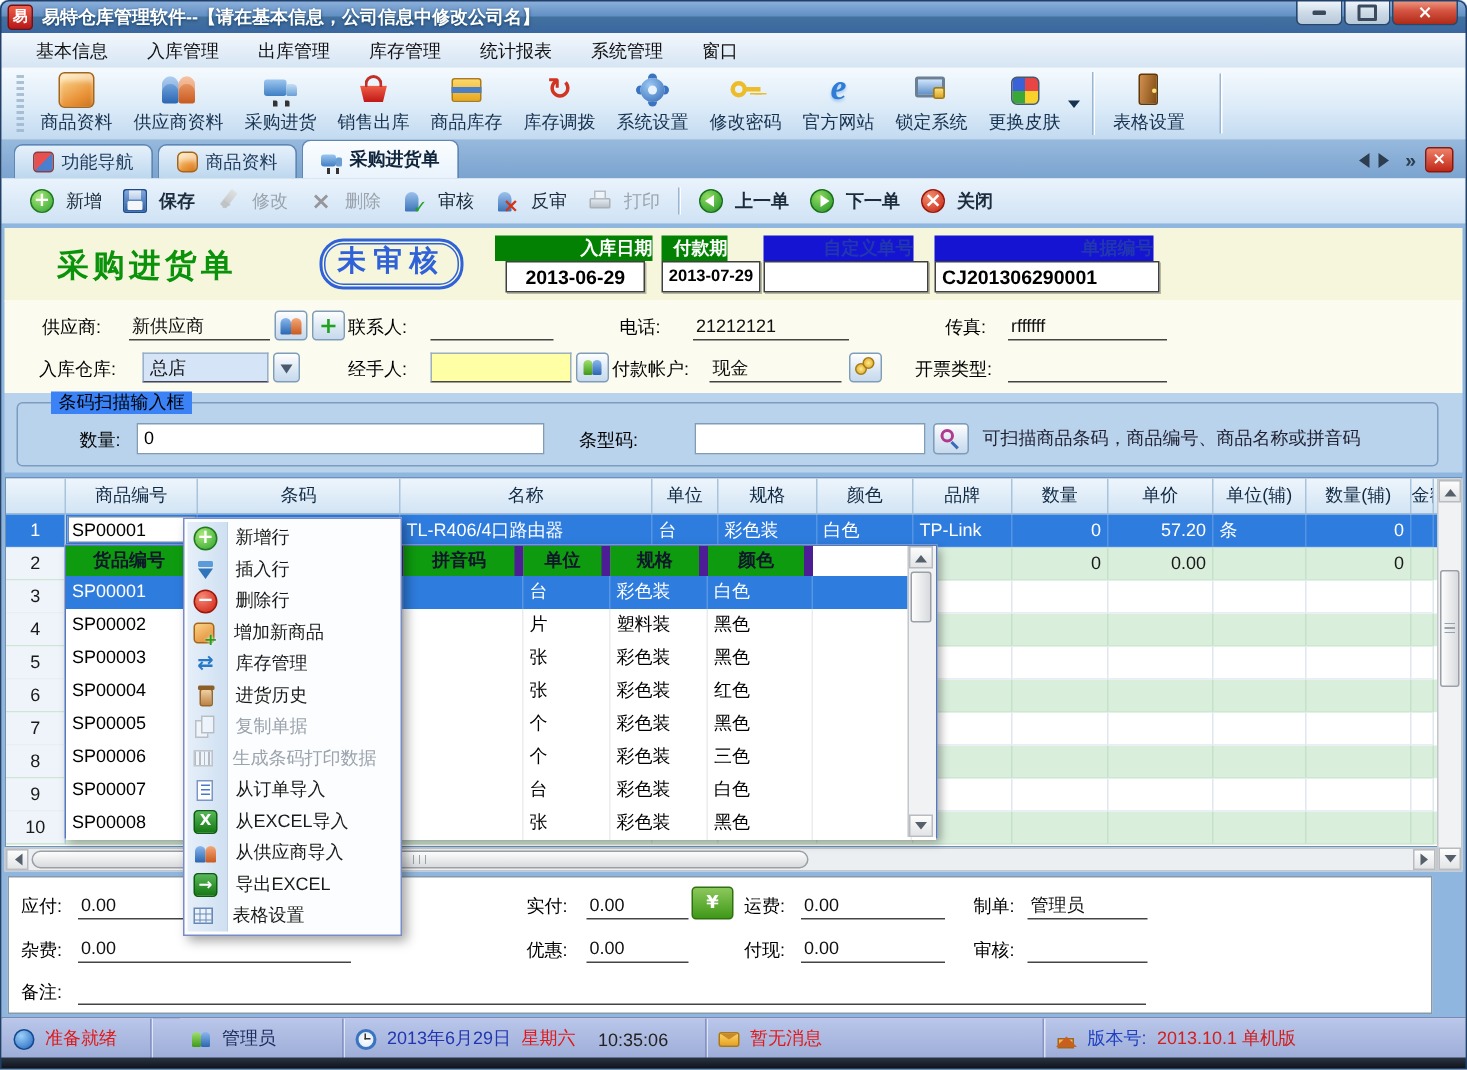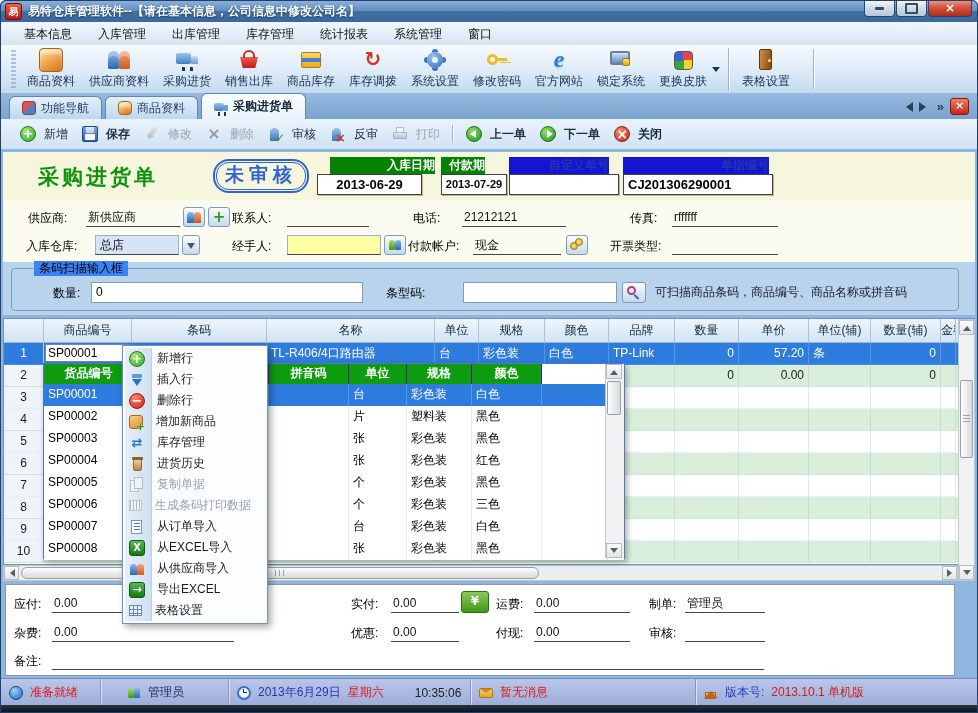--- a/index.html
+++ b/index.html
@@ -127,21 +127,21 @@
   .tri-le{border:4px solid transparent;border-right:5px solid #55606a;margin-left:-3px}
   .tri-ri{border:4px solid transparent;border-left:5px solid #55606a;margin-right:-3px}
   .h-thumb{position:absolute;left:17px;top:1px;height:12px;width:518px;background:linear-gradient(#fdfdfd,#d8dadd);
     border:1px solid #9aa0a6;border-radius:7px;box-sizing:border-box;cursor:pointer}
   .h-thumb::after{content:"";position:absolute;top:2px;bottom:2px;left:50%;margin-left:-5px;width:10px;
     background:repeating-linear-gradient(90deg,#98a2ac 0 1px,transparent 1px 4px)}
   
   .pdrop{position:absolute;left:43px;top:363px;width:582px;height:196px;background:#fff;border:1px solid #5577bb;
     box-shadow:2px 3px 6px rgba(0,0,0,.35);box-sizing:border-box;z-index:5}
   .pd-head{display:flex;height:20px}
-  .pd-head .hc{box-sizing:border-box;background:#0f9b0f;border-right:1px solid #4c1d95;color:#ffffff;font-weight:bold;
+  .pd-head .hc{box-sizing:border-box;background:#0f9b0f;border-right:6px solid #4c1d95;color:#0f172a;font-weight:bold;
     text-align:center;line-height:19px;overflow:hidden;white-space:nowrap;flex:none}
   .pd-row{display:flex;height:22px;background:#fff;cursor:pointer}
   .pd-row .cell{box-sizing:border-box;border-right:1px solid #ececec;line-height:21px;padding:0 4px;color:#000;
     overflow:hidden;white-space:nowrap;flex:none}
   .pd-row.sel{background:#2e7cde}
   .pd-row.sel .cell{color:#fff;border-right-color:rgba(255,255,255,.2)}
   .dw-code{width:90px}.dw-name{width:135px}.dw-py{width:80px}.dw-unit{width:58px}.dw-spec{width:65px}.dw-color{width:70px}.dw-fill{width:66px}
   .pd-scroll{position:absolute;right:0;top:0;bottom:0;width:18px;background:#f1f2f4;border-left:1px solid #c4c8cc}
   .pd-thumb{position:absolute;left:1px;width:14px;top:17px;height:34px;background:linear-gradient(90deg,#fdfdfd,#d8dadd);
     border:1px solid #9aa0a6;border-radius:2px;box-sizing:border-box}
@@ -447,21 +447,21 @@
 
 <div class="content-bg"></div>
 
 <div class="form-header">
   <div class="fh-title">采购进货单</div>
   <div class="stamp">未审核</div>
   <div class="hcell green" style="left:327px;width:105px">入库日期</div>
   <div class="hcell green" style="left:438px;width:44px">付款期限</div>
   <div class="hcell blue" style="left:506px;width:100px">自定义单号</div>
   <div class="hcell blue" style="left:620px;width:146px">单据编号</div>
-  <div class="vbox center" style="left:314px;width:105px">2013-06-29</div>
+  <div class="vbox center" style="left:334px;width:93px">2013-06-29</div>
   <div class="vbox center" style="left:438px;width:66px;font-size:11px">2013-07-29</div>
   <div class="vbox left" style="left:506px;width:110px"></div>
   <div class="vbox left" style="left:620px;width:150px">CJ201306290001</div>
 </div>
 
 <div class="fields">
   <div class="flabel" style="left:25px;top:8px">供应商:</div>
   <div class="uval" style="left:83px;top:8px;width:94px">新供应商</div>
   <div class="mini-btn" style="left:180px;top:7px">
       <span class="ico i16 ic-import-supplier"></span>
@@ -883,21 +883,21 @@
     <span class="red">准备就绪</span>
   </div>
   <div class="sseg" style="left:118px;width:110px">
     <span class="ico i14 ic-users"></span>
     <span class="navy">管理员</span>
   </div>
   <div class="sseg" style="left:228px;width:242px">
     <span class="ico i14 ic-clock"></span>
     <span class="blue">2013年6月29日</span>
     <span class="red">星期六</span>
-    <span class="dk" style="margin-left:24px">10:35:06</span>
+    <span class="dk" style="margin-left:8px">10:35:06</span>
   </div>
   <div class="sseg" style="left:470px;width:225px">
     <span class="ico i14 ic-mail"></span>
     <span class="red">暂无消息</span>
   </div>
   <div class="sseg" style="left:695px;right:0;border-right:none">
     <span class="ico i14 ic-home"></span>
     <span class="vlabel">版本号:</span>
     <span class="vred">2013.10.1 单机版</span>
   </div>

